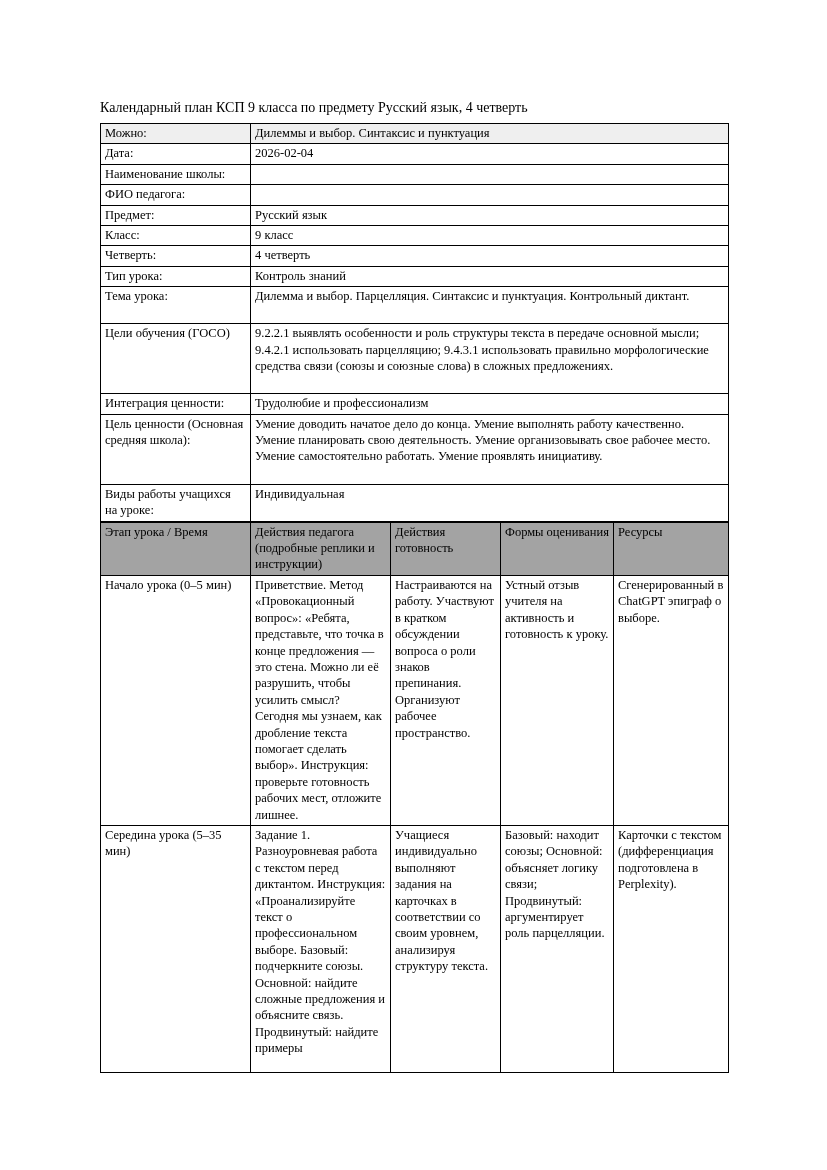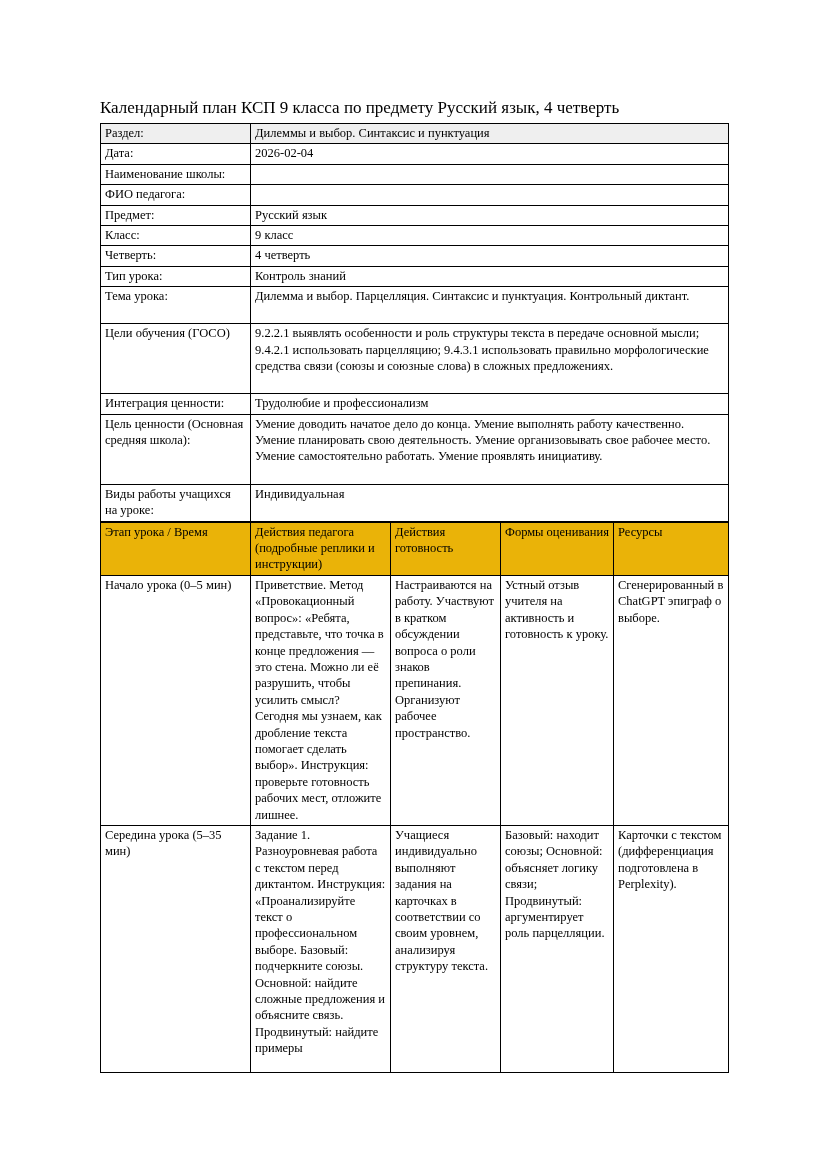--- a/index.html
+++ b/index.html
@@ -20,21 +20,21 @@
     box-sizing: border-box;
     overflow: hidden;
   }
   .content {
     position: absolute;
     left: 100px;
     top: 100px;
     width: 628px;
   }
   .doc-title {
-    font-size: 17px;
+    font-size: 14px;
     line-height: 16px;
     margin: 0 0 7px 0;
     white-space: nowrap;
   }
   .section-label {
     font-size: 12.5px;
     line-height: 16px;
     margin: 3px 0 4px 0;
   }
   table.doc-table {
@@ -66,40 +66,40 @@
   .info-table td.h-obj   { height: 66px; margin-top: 44px; }
   .info-table td.h-val   { height: 66px; }
   .info-table td.h-types { height: 33px; }
 
   
   .flow-table col.c1 { width: 150px; }
   .flow-table col.c2 { width: 140px; }
   .flow-table col.c3 { width: 110px; }
   .flow-table col.c4 { width: 113px; }
   .flow-table col.c5 { width: 115px; }
-  .flow-table thead td { background: #eab308; height: 49px; }
+  .flow-table thead td { background: #a3a3a3; height: 49px; }
   .flow-table td.cell-tall-1 { height: 243px; }
   .flow-table td.cell-tall-2 { height: 243px; }
 </style>
 </head>
 <body>
 
 <div class="page">
   <div class="content">
 
     <p class="doc-title">Календарный план КСП 9 класса по предмету Русский язык, 4 четверть</p>
 
     <table class="doc-table info-table">
       <colgroup>
         <col class="c-label">
         <col class="c-value">
       </colgroup>
       <tbody>
         <tr class="shaded">
-          <td class="h-one">Раздел:</td>
+          <td class="h-one">Можно:</td>
           <td class="h-one">Дилеммы и выбор. Синтаксис и пунктуация</td>
         </tr>
         <tr>
           <td class="h-one">Дата:</td>
           <td class="h-one">2026-02-04</td>
         </tr>
         <tr>
           <td class="h-one">Наименование школы:</td>
           <td class="h-one"></td>
         </tr>

